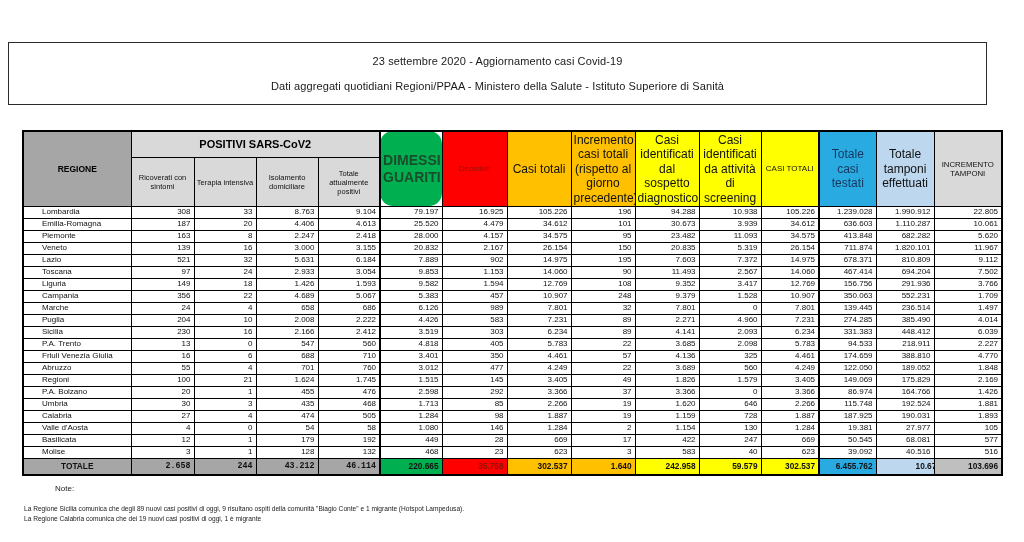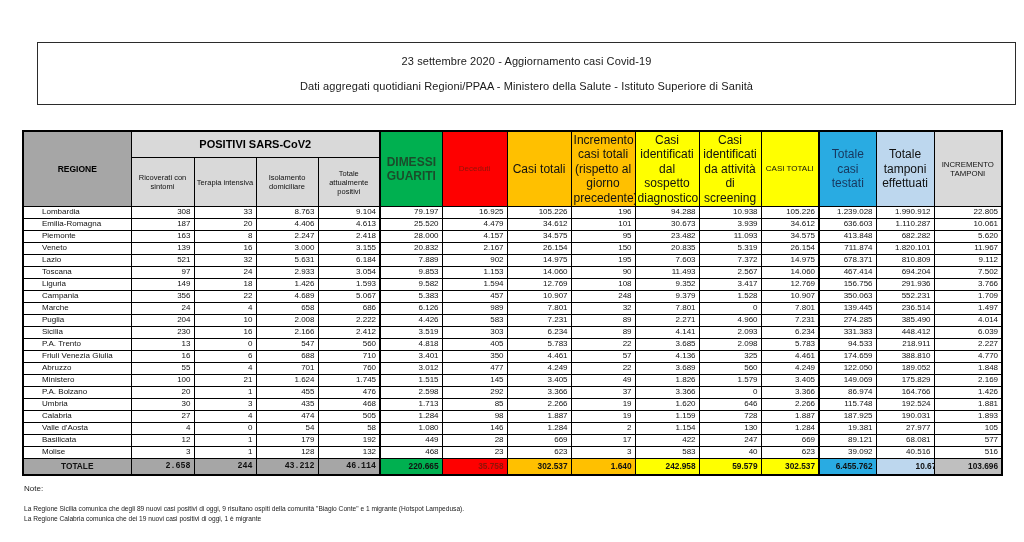--- a/index.html
+++ b/index.html
@@ -1,30 +1,30 @@
 <!DOCTYPE html>
 <html style="--green: #00b050; --red: #fe0000; --orange: #ffc000; --yellow: #ffff00; --cyan: #29abe2; --light_blue: #bdd7ee; --gray_dark: #a6a6a6; --gray_light: #d9d9d9; --gray_mid: #bfbfbf; --red_text: #8e1408; --green_text: #1a4d2b; --blue_text: #17375e;"><head>
 <meta charset="utf-8">
 <style>
   html,body{margin:0;padding:0;background:#fff;}
   body{width:1024px;height:542px;position:relative;font-family:"Liberation Sans",sans-serif;color:#111;}
   .page{position:absolute;inset:0;background:#fff;}
 
-  .title-box{position:absolute;left:37px;top:42px;width:977px;height:61px;border:1px solid #2b2b2b;
+  .title-box{position:absolute;left:8px;top:42px;width:977px;height:61px;border:1px solid #2b2b2b;
     display:flex;flex-direction:column;justify-content:space-evenly;align-items:center;text-align:center;}
   .title-line{font-size:11px;color:#1a1a1a;letter-spacing:.1px;}
 
   table{position:absolute;left:22px;top:130px;width:979px;border-collapse:collapse;table-layout:fixed;
     border:2px solid #000;}
   th,td{border:1px solid #000;overflow:hidden;}
   thead th{font-size:12px;font-weight:normal;text-align:center;vertical-align:middle;padding:1px 2px;line-height:1.2;}
   .h-group{background:var(--gray_light,#d9d9d9);font-weight:bold;font-size:11px;height:20px;color:#000;}
   .h-gray{background:var(--gray_dark,#a6a6a6);font-weight:bold;font-size:8.5px;color:#000;}
   .h-sub{background:var(--gray_light,#d9d9d9);height:40px;font-size:7.5px;}
-  .h-green{background:var(--green,#00b050);color:var(--green_text,#1a4d2b);font-weight:bold;font-size:12px;}
+  .h-green{background:var(--green,#00b050);color:var(--green_text,#1a4d2b);font-weight:bold;font-size:14px;border-radius:13px;}
   .h-red{background:var(--red,#fe0000);color:var(--red_text,#8e1408);font-size:8px;}
   .h-orange{background:var(--orange,#ffc000);}
   .h-yellow{background:var(--yellow,#ffff00);}
   .h-yellow-caps{background:var(--yellow,#ffff00);font-size:8px;}
   .h-cyan{background:var(--cyan,#29abe2);color:var(--blue_text,#17375e);}
   .h-lblue{background:var(--light_blue,#bdd7ee);}
   .h-lightgray{background:var(--gray_light,#d9d9d9);font-size:7.8px;margin-left:44px;}
 
   tbody td{font-size:8px;height:11px;padding:0 3px;background:#fff;color:#111;line-height:1;}
   td.region{text-align:left;padding-left:18px;}
@@ -36,21 +36,21 @@
   .t-gray{background:var(--gray_dark,#a6a6a6);font-family:Liberation Mono, monospace;}
   .t-green{background:var(--green,#00b050);}
   .t-red{background:var(--red,#fe0000);color:var(--red_text,#8e1408);}
   .t-orange{background:var(--orange,#ffc000);}
   .t-yellow{background:var(--yellow,#ffff00);}
   .t-cyan{background:var(--cyan,#29abe2);margin-top:8px;}
   .t-lblue{background:var(--light_blue,#bdd7ee);padding-left:39px;}
   .t-gray2{background:var(--gray_mid,#bfbfbf);margin-left:45px;}
 
   .notes{position:absolute;left:24px;top:484px;width:975px;}
-  .notes-label{font-size:8px;color:#1a1a1a;margin-bottom:11px;}
+  .notes-label{font-size:8px;color:#1a1a1a;margin-bottom:11px;margin-left:31px;}
   .note-line{font-size:6.6px;color:#1a1a1a;line-height:1.5;}
 </style>
 </head>
 <body>
 
 <div class="page">
 
   <div class="title-box">
     <div class="title-line">23 settembre 2020 - Aggiornamento casi Covid-19</div>
     <div class="title-line">Dati aggregati quotidiani Regioni/PPAA - Ministero della Salute - Istituto Superiore di Sanità</div>
@@ -329,21 +329,21 @@
           <td class="num">4.249</td>
           <td class="num">22</td>
           <td class="num">3.689</td>
           <td class="num">560</td>
           <td class="num">4.249</td>
           <td class="num bl2">122.050</td>
           <td class="num">189.052</td>
           <td class="num">1.848</td>
         </tr>
         <tr>
-          <td class="region">Ministero</td>
+          <td class="region">Regioni</td>
           <td class="num">100</td>
           <td class="num">21</td>
           <td class="num">1.624</td>
           <td class="num">1.745</td>
           <td class="num bl2">1.515</td>
           <td class="num">145</td>
           <td class="num">3.405</td>
           <td class="num">49</td>
           <td class="num">1.826</td>
           <td class="num">1.579</td>
@@ -426,21 +426,21 @@
           <td class="num">1</td>
           <td class="num">179</td>
           <td class="num">192</td>
           <td class="num bl2">449</td>
           <td class="num">28</td>
           <td class="num">669</td>
           <td class="num">17</td>
           <td class="num">422</td>
           <td class="num">247</td>
           <td class="num">669</td>
-          <td class="num bl2">89.121</td>
+          <td class="num bl2">50.545</td>
           <td class="num">68.081</td>
           <td class="num">577</td>
         </tr>
         <tr>
           <td class="region">Molise</td>
           <td class="num">3</td>
           <td class="num">1</td>
           <td class="num">128</td>
           <td class="num">132</td>
           <td class="num bl2">468</td>

